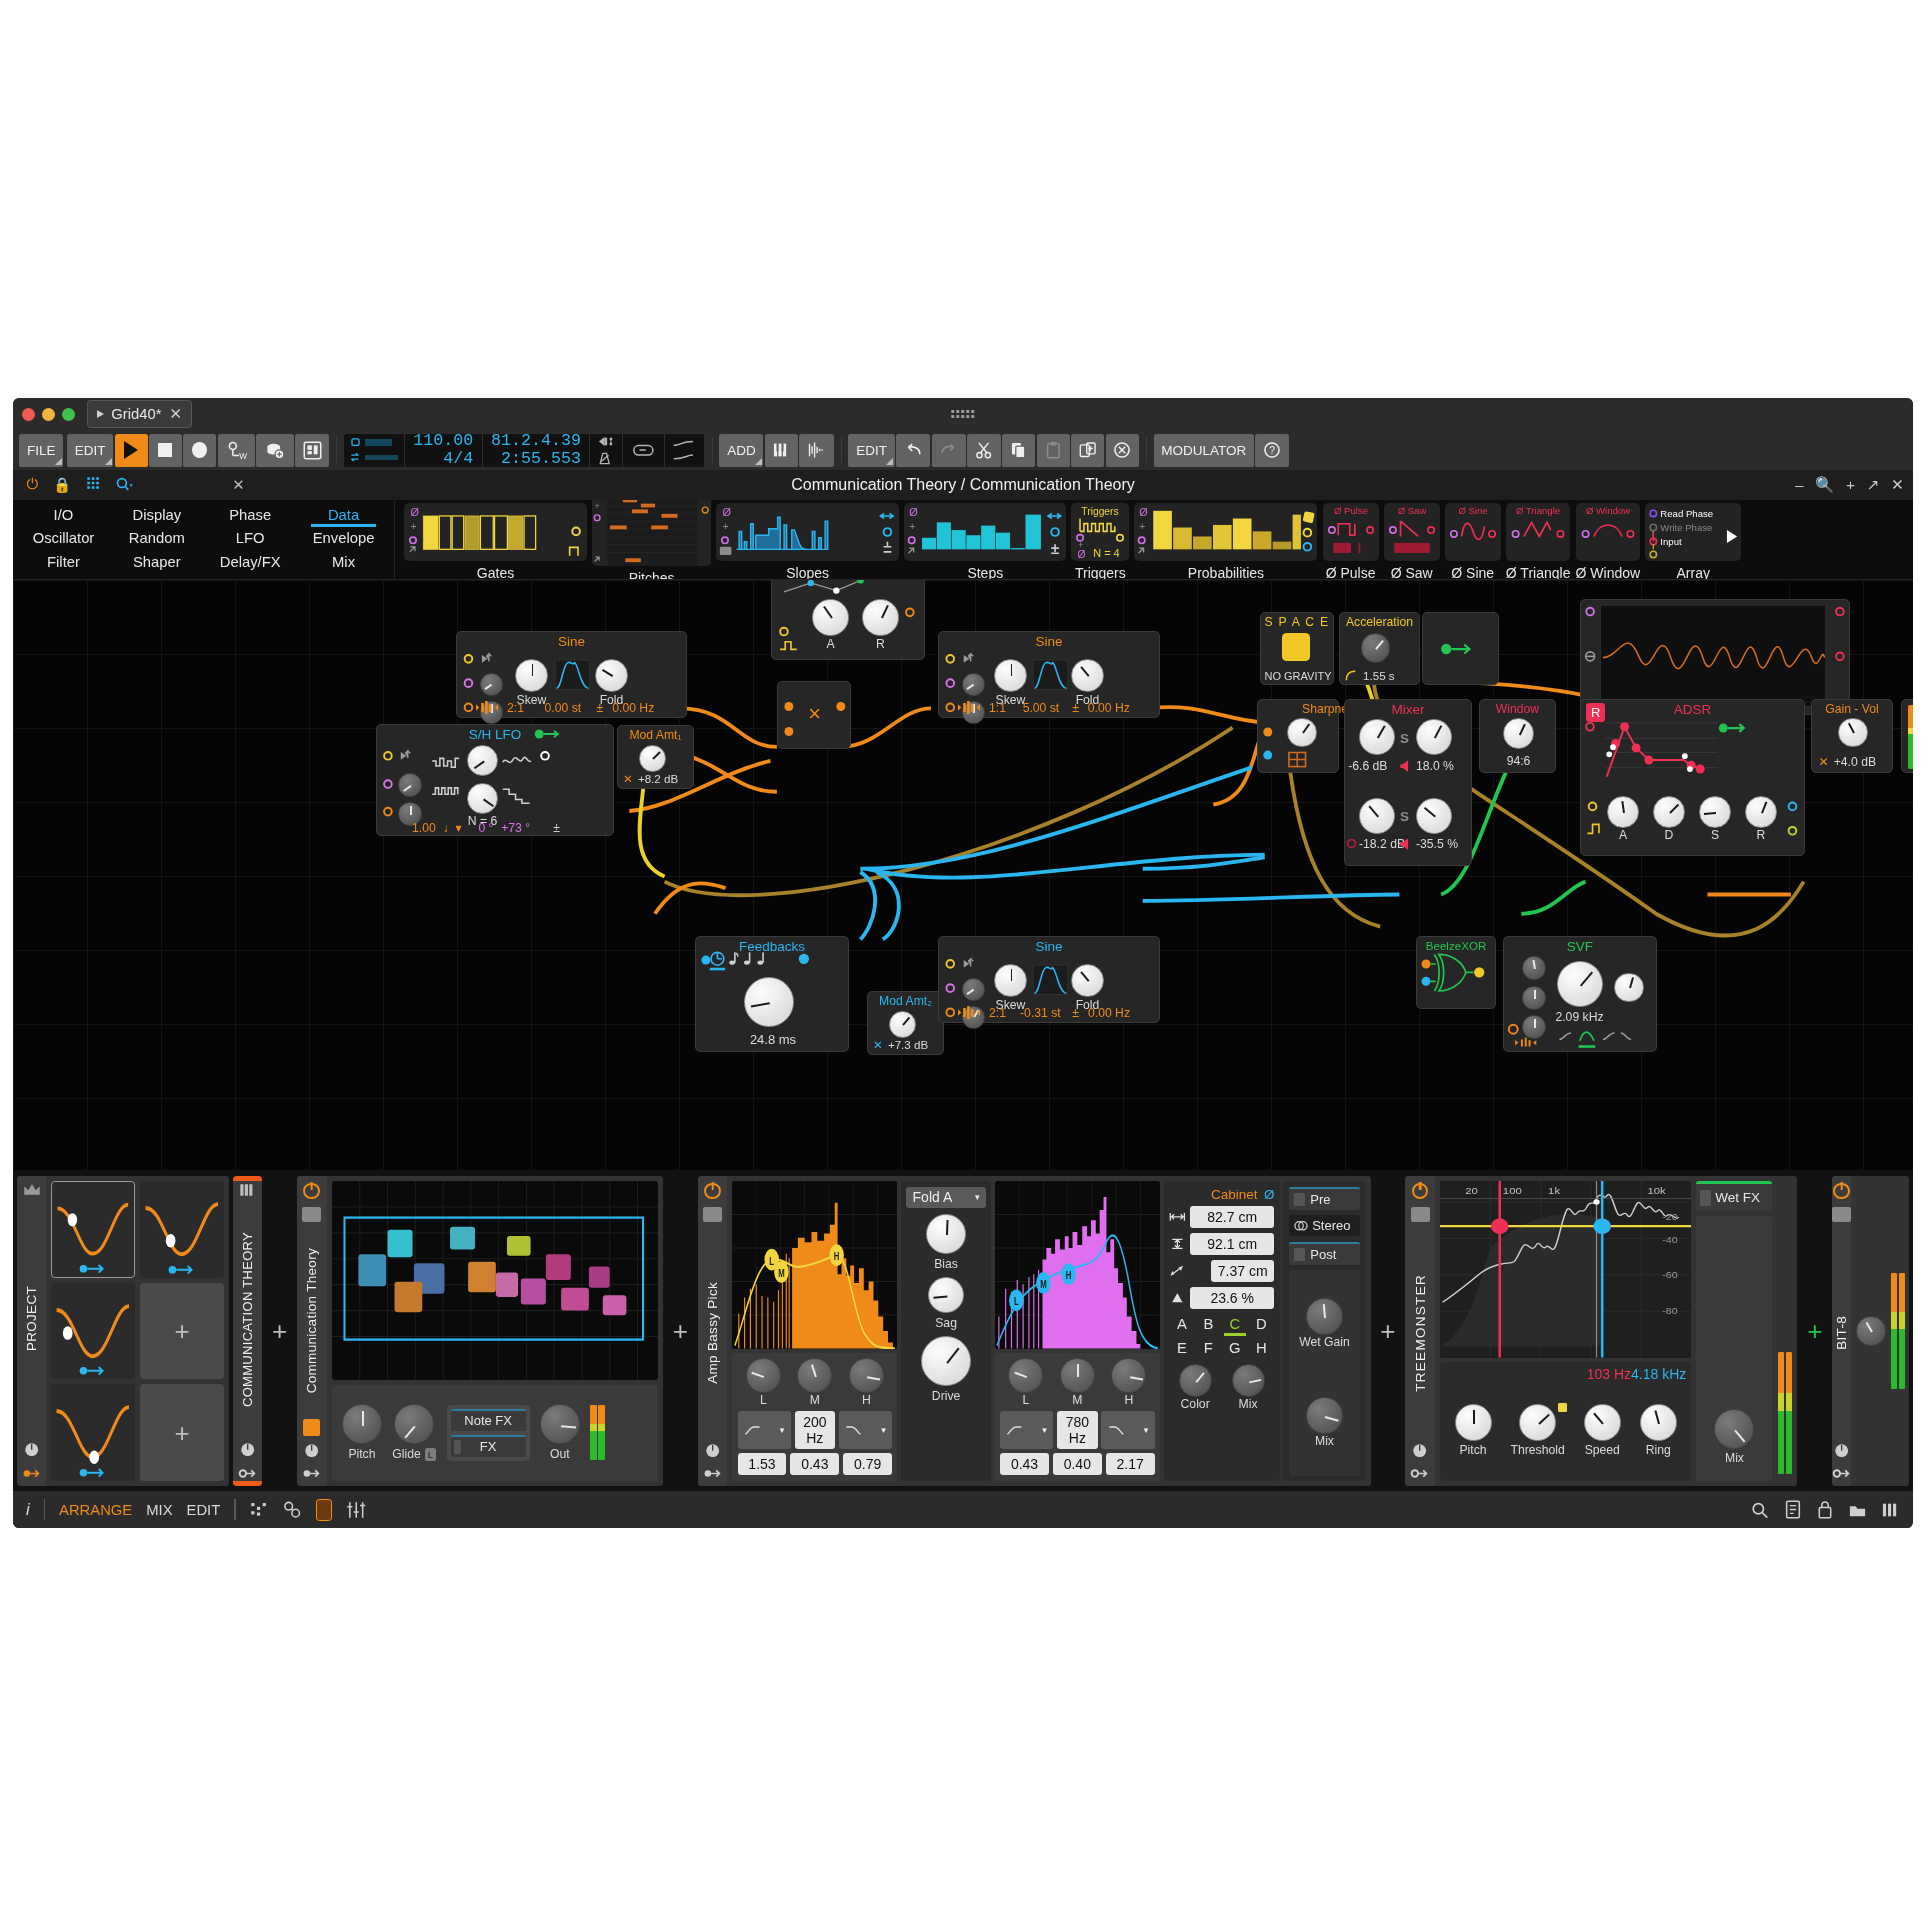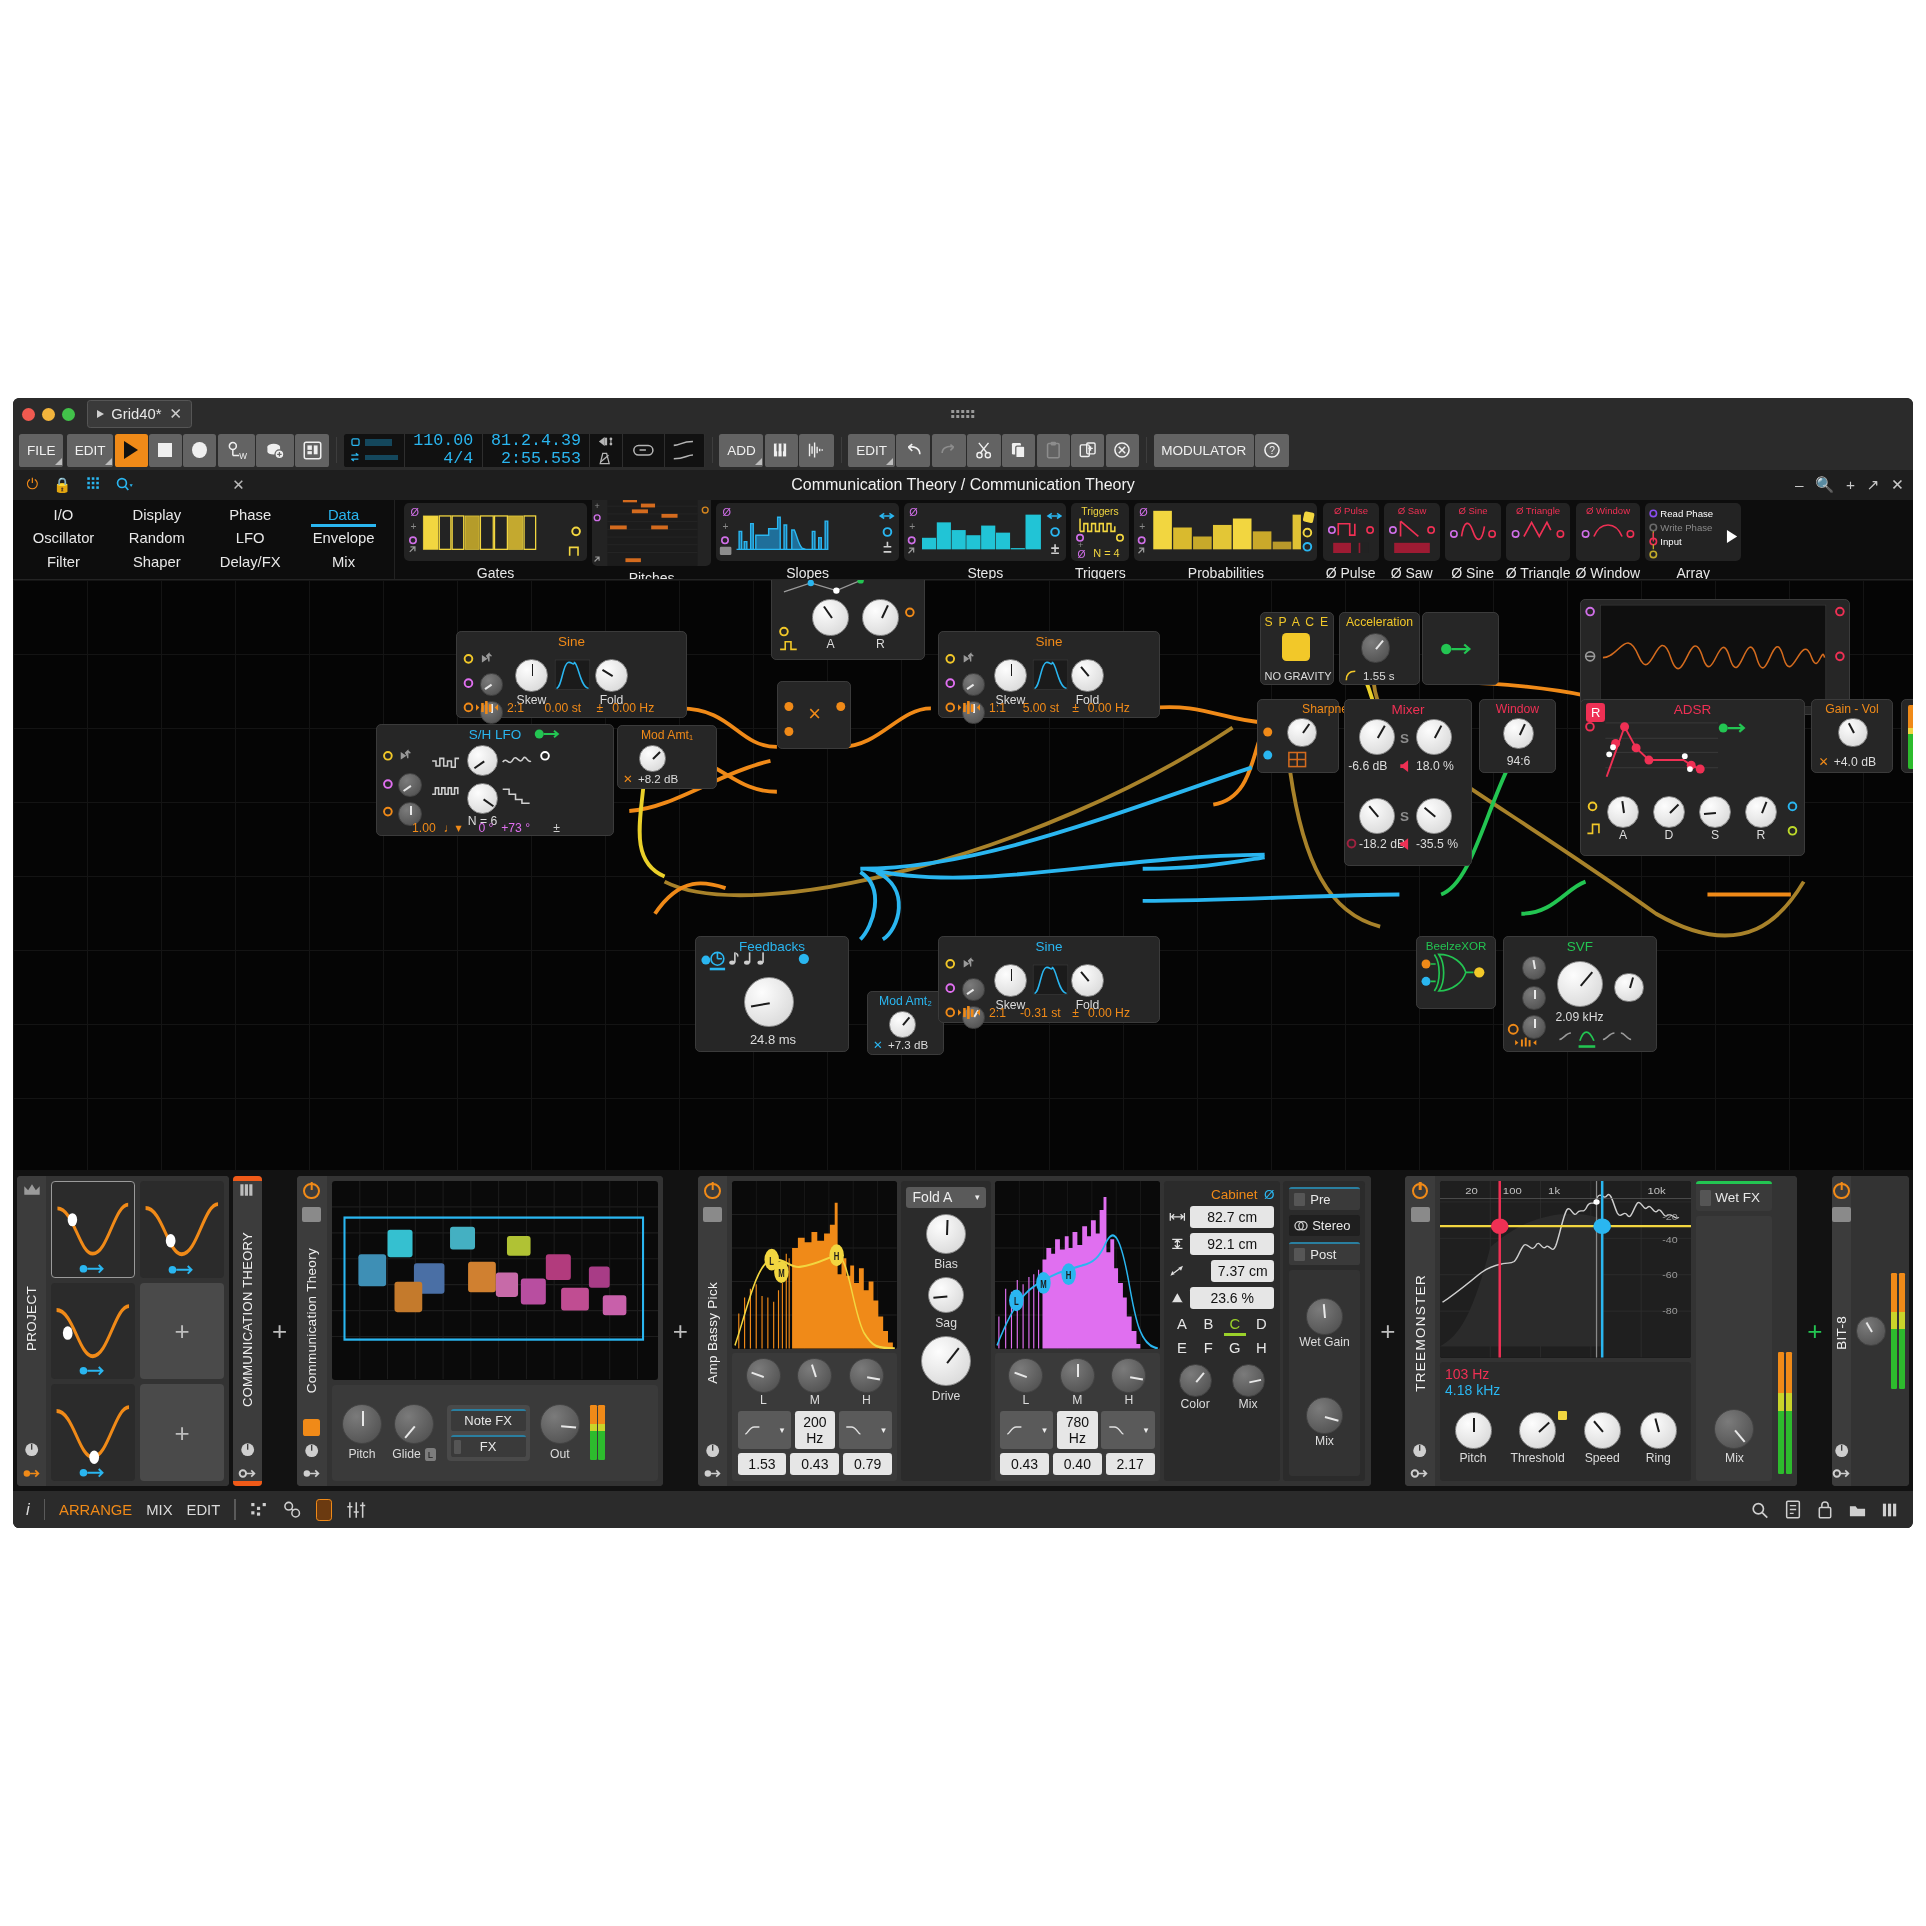--- a/index.html
+++ b/index.html
@@ -790,21 +790,21 @@
         <div style="position:absolute;left:80px;top:89px;width:51px;text-align:center;color:#dcdcdc;font-size:12.2px;">N = 6</div>
         <div style="position:absolute;left:35px;bottom:0px;width:199px;display:flex;align-items:center;gap:7.7px;font-size:12.2px;">
           <span style="color:#f08a18;">1.00</span>
           <span style="color:#f08a18;">♩▾</span>
           <span style="color:#e06ff0;margin-left:9px;">0 °</span>
           <span style="color:#e06ff0;">+73 °</span>
           <span style="color:#cfcfcf;margin-left:15.4px;">±</span>
         </div>
       </div>
 
-      <div class="node" style="left:604px;top:145px;width:100px;height:64px;">
+      <div class="node" style="left:604px;top:145px;width:77px;height:64px;">
         <div class="nt" style="color:#f08a18;font-size:12.2px;">Mod Amt₁</div>
         <div class="knob" style="position:absolute;left:20.5px;top:19px;width:27px;height:27px;">
             <div class="ptr" style="transform:rotate(45deg)"></div>
           </div>
         <div style="position:absolute;left:5.1px;bottom:1.9px;width:67px;display:flex;align-items:center;gap:5.1px;font-size:11.6px;">
           <span style="color:#f08a18;">✕</span>
           <span style="color:#dcdcdc;">+8.2 dB</span>
         </div>
       </div>
 
@@ -1679,21 +1679,21 @@
               <text x="100" y="24" fill="#c0c0c0" font-size="18" font-family="Liberation Sans">100</text>
               <text x="172" y="24" fill="#c0c0c0" font-size="18" font-family="Liberation Sans">1k</text>
               <text x="330" y="24" fill="#c0c0c0" font-size="18" font-family="Liberation Sans">10k</text>
               <text x="378" y="70" fill="#9a9a9a" font-size="17" font-family="Liberation Sans" text-anchor="end">-20</text>
               <text x="378" y="112" fill="#9a9a9a" font-size="17" font-family="Liberation Sans" text-anchor="end">-40</text>
               <text x="378" y="176" fill="#9a9a9a" font-size="17" font-family="Liberation Sans" text-anchor="end">-60</text>
               <text x="378" y="242" fill="#9a9a9a" font-size="17" font-family="Liberation Sans" text-anchor="end">-80</text>
             </svg>
           </div>
           <div style="height:119px;background:#2b2b2b;border-radius:3.2px;padding:3.9px 5.1px;display:flex;flex-direction:column;gap:2.6px;">
-            <div style="display:flex;justify-content:flex-end;flex-direction:column;">
+            <div style="display:flex;justify-content:flex-end;">
               <span style="color:#ef3054;font-size:14px;">103 Hz</span>
               <span style="color:#2ab6f0;font-size:14px;">4.18 kHz</span>
             </div>
             <div style="display:flex;justify-content:space-around;flex:1;align-items:center;">
               <div style="text-align:center;">
                 <div class="knob" style="width:37px;height:37px;margin:0 auto;">
                     <div class="ptr" style="transform:rotate(0deg)"></div>
                   </div>
                 <div class="lbl" style="margin-top:1.9px;">Pitch</div>
                 </div>

